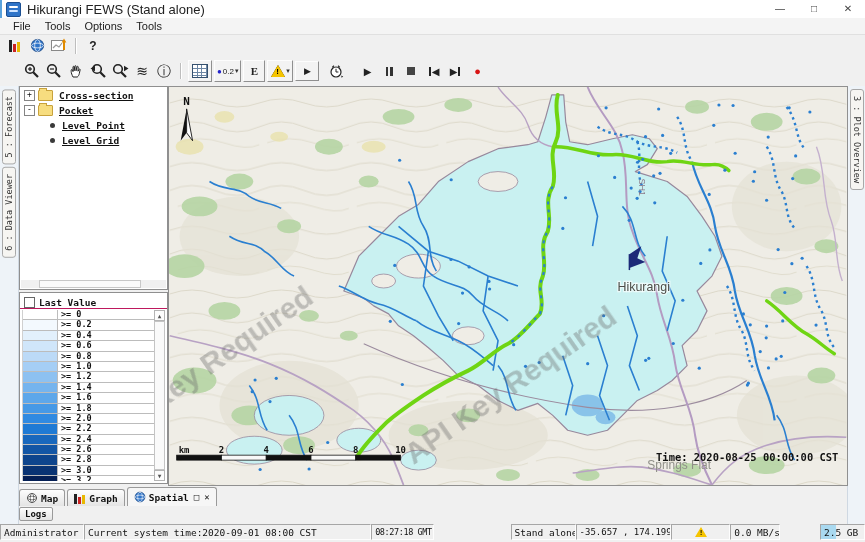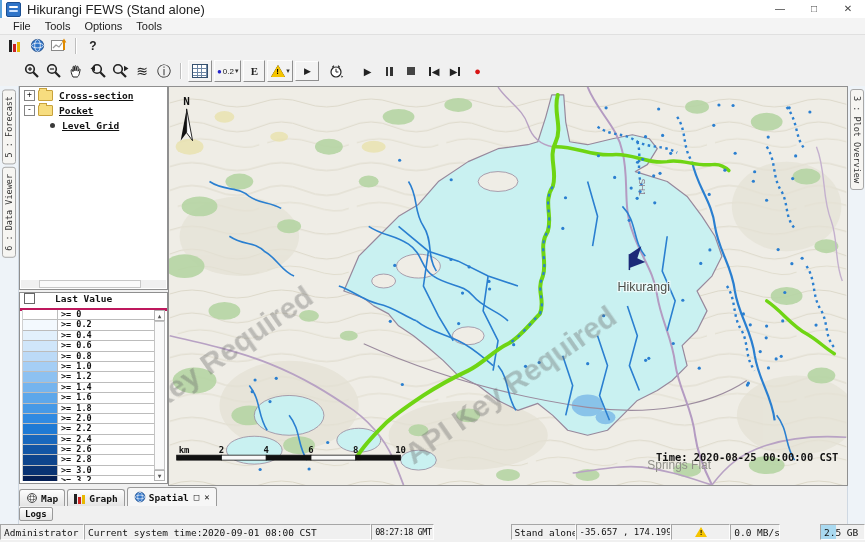--- a/index.html
+++ b/index.html
@@ -96,21 +96,21 @@
   .tree-label{text-decoration:underline;padding:0 2px;}
   .tree-label.selected{background:#2f7bdb;color:#fff;}
   #tree-hscroll{position:absolute;left:1px;right:1px;bottom:1px;height:8px;background:#f0f0f0;}
   #tree-hscroll .thumb{position:absolute;left:18px;width:70%;top:0;height:8px;background:#fbfbfb;
         border:1px solid #c8c8c8;box-sizing:border-box;}
 
   
   #legend-panel{position:absolute;left:19px;top:292px;width:149px;height:192px;background:#fff;
                 border:1px solid #8f8f8f;box-sizing:border-box;
                 font-family:"DejaVu Sans Mono",monospace;}
-  #legend-header{display:flex;align-items:flex-start;height:15px;border-bottom:3px solid #be185d;gap:16px;}
+  #legend-header{display:flex;align-items:flex-end;height:15px;border-bottom:1px solid #be185d;}
   #legend-checkbox{width:9px;height:9px;border:1px solid #666;background:#fff;margin:0 4px 0 4px;flex:none;}
   #legend-title{font-size:9.5px;font-weight:bold;}
   #legend-body{position:absolute;left:2px;right:13px;top:17px;bottom:2px;overflow:hidden;
                border-left:1px solid #d0d0d0;}
   .legend-row{display:flex;height:10.4px;box-sizing:border-box;border-bottom:1px solid #bcbcbc;
               background:#fff;}
   .legend-swatch{width:34px;flex:none;border-right:1px solid #bcbcbc;}
   .legend-label{font-size:8.5px;font-weight:bold;line-height:9.5px;padding-left:3px;}
   #legend-vscroll{position:absolute;right:2px;top:17px;bottom:2px;width:11px;background:#f0f0f0;}
   .sbarrow{position:absolute;left:0;width:11px;height:11px;background:#fdfdfd;border:1px solid #b4b4b4;
@@ -310,20 +310,25 @@
   <div id="tree-panel">
     <div class="tree-row">
       <span class="expander">+</span>
       <span class="folder"></span>
       <span class="tree-label">Cross-section</span>
     </div>
     <div class="tree-row">
       <span class="expander">-</span>
       <span class="folder"></span>
       <span class="tree-label">Pocket</span>
+    </div>
+    <div class="tree-row">
+      <span class="tree-indent"></span>
+        <span class="bullet"></span>
+      <span class="tree-label">Level Point</span>
     </div>
     <div class="tree-row">
       <span class="tree-indent"></span>
         <span class="bullet"></span>
       <span class="tree-label">Level Grid</span>
     </div>
     <div id="tree-hscroll">
         <div class="thumb"></div>
       </div>
   </div>

